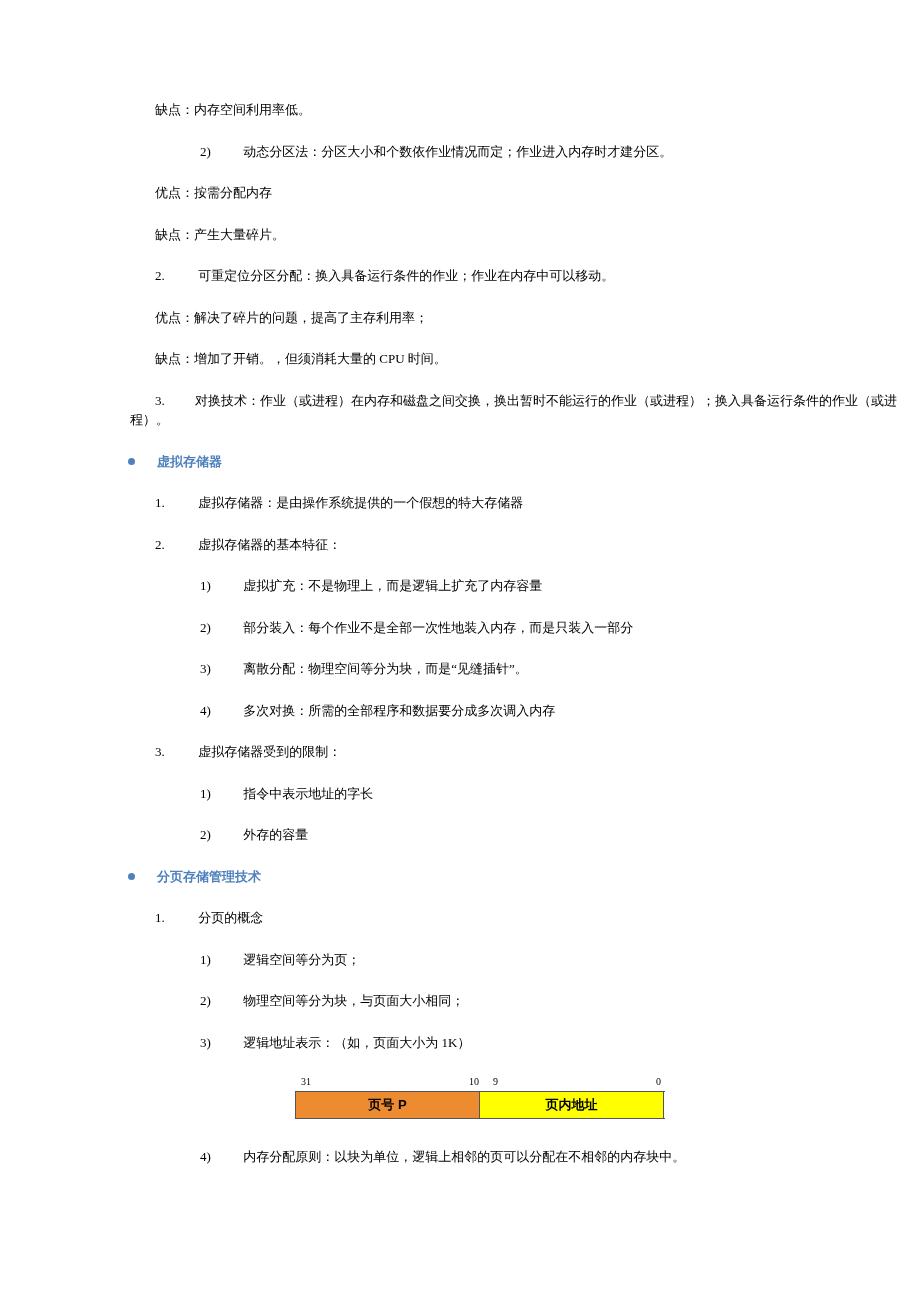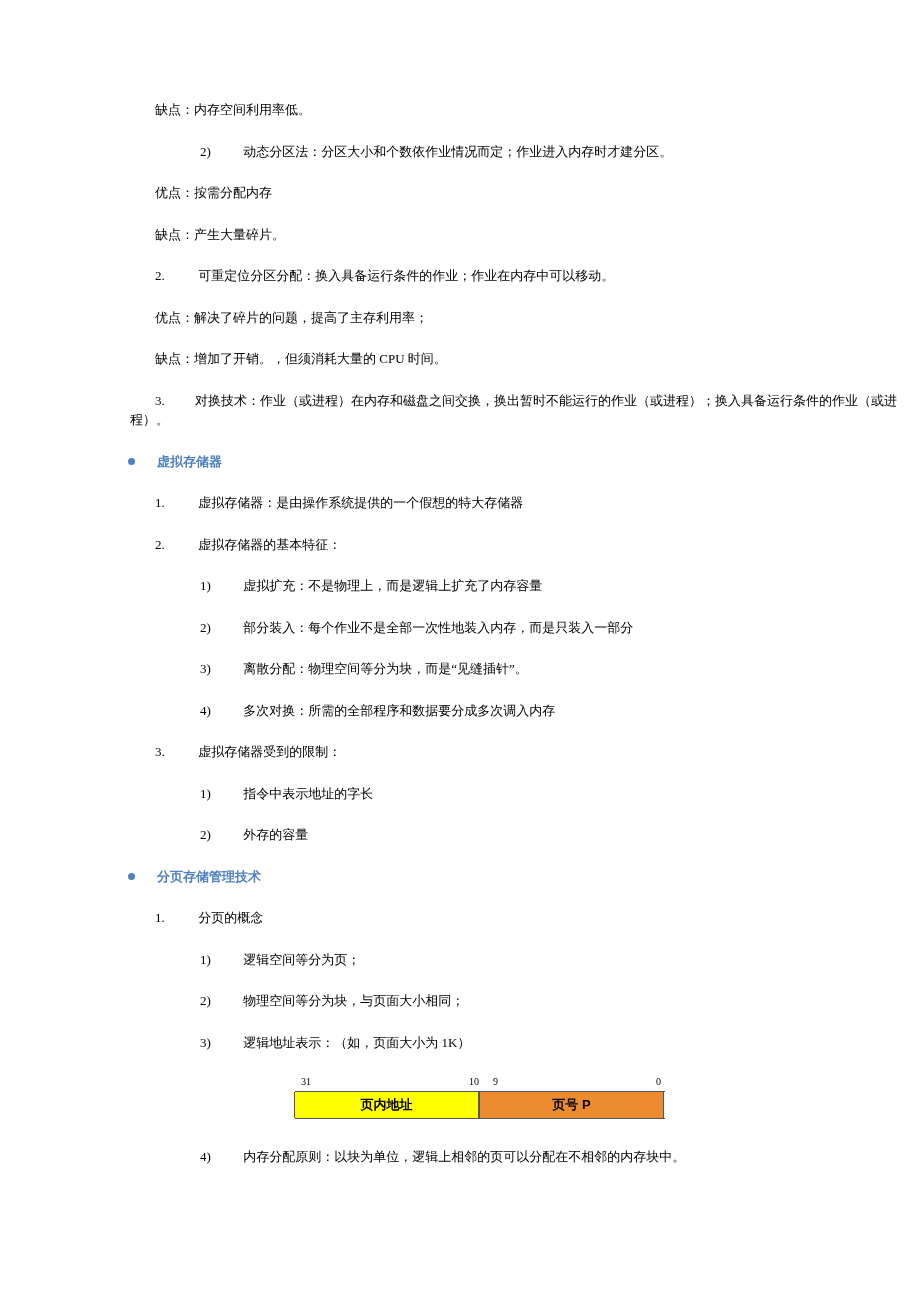--- a/index.html
+++ b/index.html
@@ -178,25 +178,25 @@
 <div class="diagram-wrap">
   <div class="bitlabels">
     <span class="l31">31</span>
     <span class="gap1"></span>
     <span class="l10">10</span>
     <span class="l9">9</span>
     <span class="gap2"></span>
     <span class="l0">0</span>
   </div>
   <div class="boxrow">
+    <div class="box box-left">
+        <span>页号 P</span>
+      </div>
     <div class="box box-right">
         <span>页内地址</span>
       </div>
-    <div class="box box-left">
-        <span>页号 P</span>
-      </div>
   </div>
 </div>
 
 <div class="para ind3">
   <span class="num-sub">4)</span>
   <span>内存分配原则：以块为单位，逻辑上相邻的页可以分配在不相邻的内存块中。</span>
 </div>
 
 </body></html>

